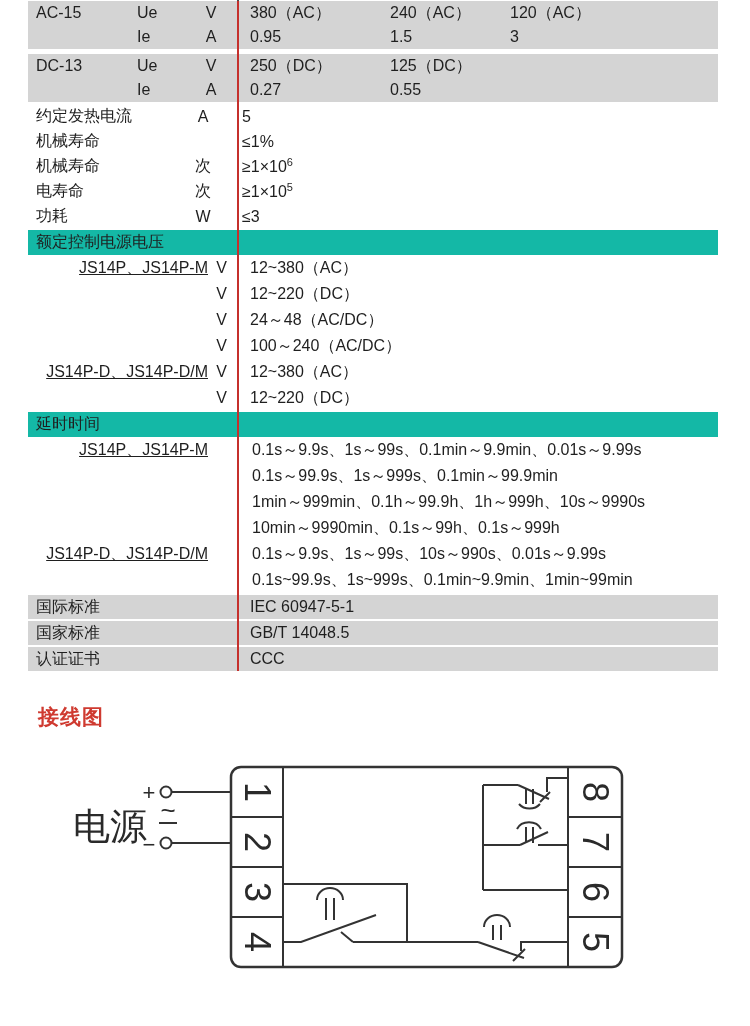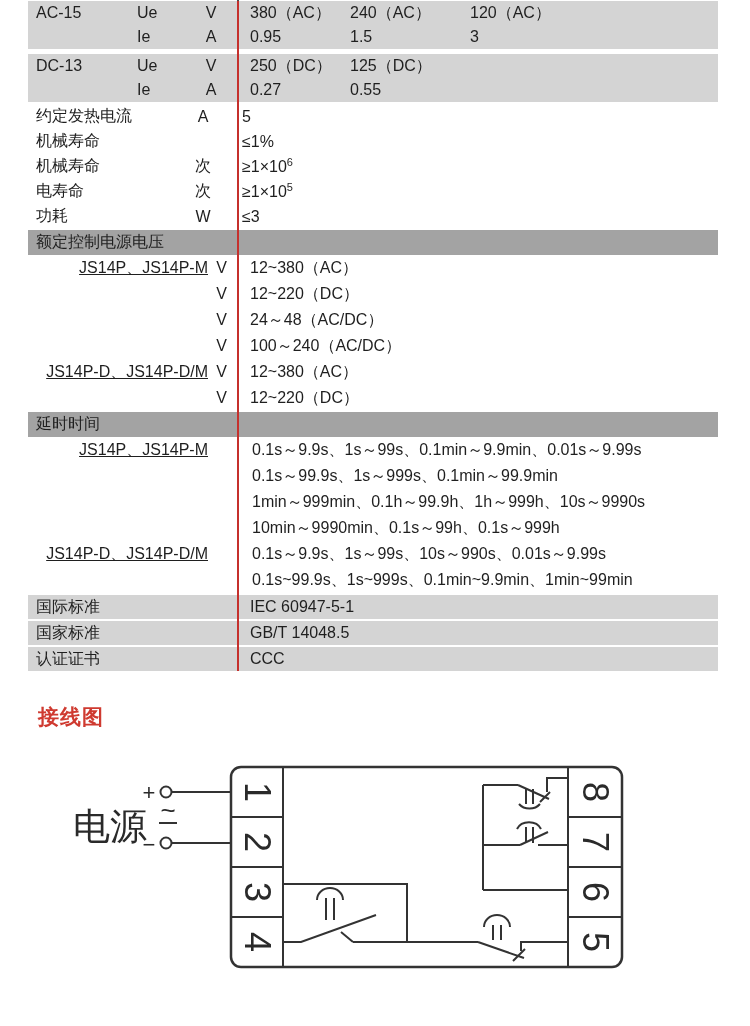--- a/index.html
+++ b/index.html
@@ -9,32 +9,32 @@
     color:#1f1f1f;position:relative;overflow:hidden;
   }
   .table-wrap{position:absolute;left:0;top:1px;width:750px;}
   .band{background:#d4d4d4;margin-left:28px;width:690px;}
   .band-gap{height:5px;}
   .tiny-gap{height:2px;}
   .row{display:flex;align-items:center;height:24px;font-size:16px;margin-left:28px;width:690px;}
   .band .row{margin-left:0;width:100%;}
   .row2{height:25px;}
   .row3{height:26px;}
-  .hdr{background:#a3a3a3;height:25px;display:flex;align-items:center;
+  .hdr{background:#14b8a6;height:25px;display:flex;align-items:center;
        margin:1px 0 0 28px;width:690px;padding-left:8px;box-sizing:border-box;font-size:16px;}
   .greyrow{background:#d4d4d4;height:24px;margin-bottom:2px;}
   
   .cA{width:101px;padding-left:8px;box-sizing:content-box;}
   .cB{width:50px;}
   .cC{width:48px;text-align:center;}
   .cA2{width:143px;padding-left:8px;}
   .cModel{width:172px;padding-left:8px;text-align:right;box-sizing:content-box;text-decoration:underline;}
   .cC3{width:27px;text-align:center;}
   .cV1{width:100px;padding-left:15px;}
-  .cV2{width:120px;}
+  .cV2{width:120px;margin-left:40px;}
   .cV3{flex:1;}
   .cVal{padding-left:15px;flex:1;}
   .cVal4{padding-left:44px;flex:1;}
   .cA5{width:194px;padding-left:8px;}
   .cVal5{padding-left:20px;flex:1;}
   sup{font-size:11px;}
   
   .red-divider{position:absolute;left:237px;top:0;width:2px;height:670px;background:#c5302c;z-index:3;}
   .divider-cap{position:absolute;left:237px;top:-6px;width:2px;height:6px;background:#4a4a4a;z-index:3;}
   

